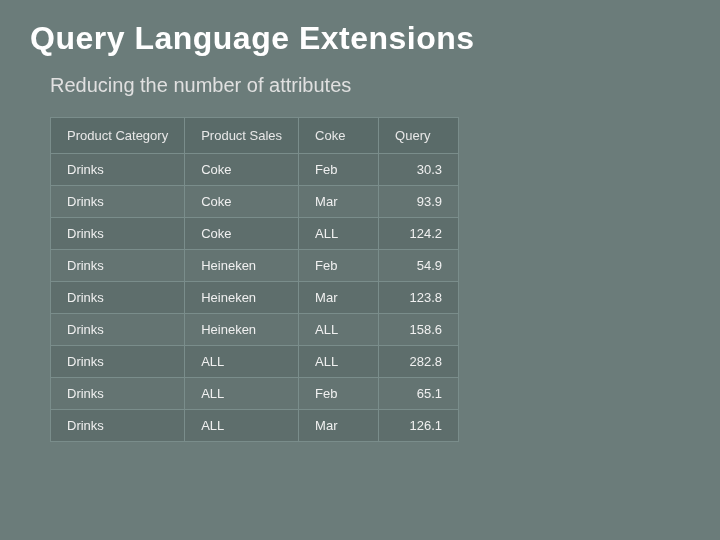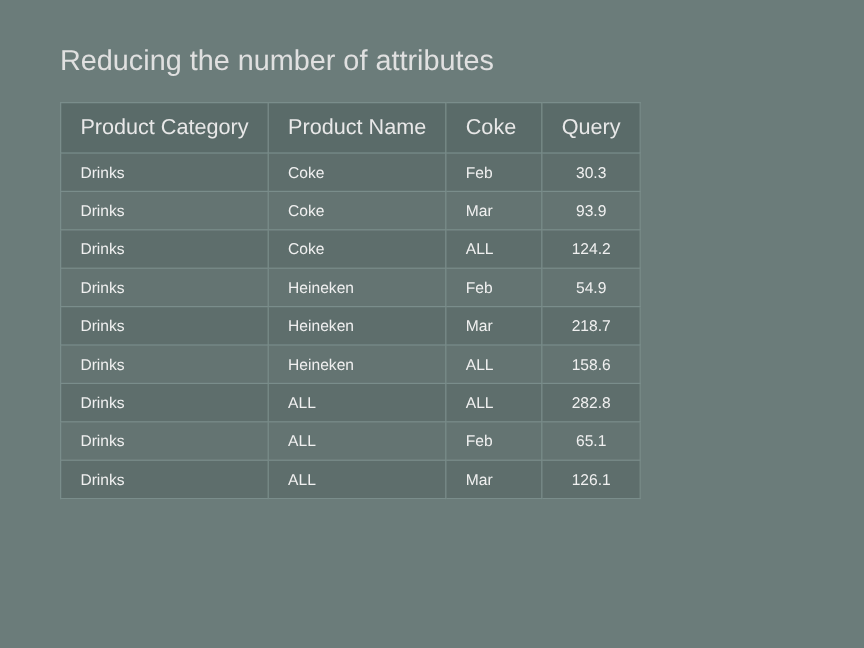--- a/index.html
+++ b/index.html
@@ -26,41 +26,41 @@
     .main-title {
       color: #ffffff;
       font-size: 32px;
       font-weight: bold;
       margin-bottom: 8px;
       letter-spacing: 0.5px;
     }
 
     .subtitle {
       color: #e0e0e0;
-      font-size: 24px;
+      font-size: 20px;
       font-weight: normal;
       margin-bottom: 20px;
       margin-left: 20px;
       margin-top: 17px;
     }
 
     .table-wrapper {
       margin-left: 20px;
       display: inline-block;
     }
 
     table {
       border-collapse: collapse;
       min-width: 340px;
     }
 
     thead tr th {
       background-color: #5a6b69;
       color: #e8e8e8;
-      font-size: 18px;
+      font-size: 13px;
       font-weight: normal;
       text-align: left;
       padding: 10px 16px;
       border: 1px solid #7a8d8b;
       vertical-align: middle;
       min-width: 80px;
     }
 
     tbody tr td {
       color: #f0f0f0;
@@ -72,35 +72,36 @@
 
     tbody tr:nth-child(odd) {
       background-color: #5e6e6c;
     }
 
     tbody tr:nth-child(even) {
       background-color: #647472;
     }
 
     .col-sales {
-      text-align: center;
+      text-align: right;
     }
   </style>
 </head>
 <body>
 
 <div class="page-container">
+  <h1 class="main-title">Query Language Extensions</h1>
   <h2 class="subtitle">Reducing the number of attributes</h2>
 
   <div class="table-wrapper">
     <table>
       <thead>
         <tr>
           <th>Product Category</th>
-          <th>Product Name</th>
+          <th>Product Sales</th>
           <th>Coke</th>
           <th>Query</th>
         </tr>
       </thead>
       <tbody id="table-body">
       <tr>
             <td>Drinks</td>
             <td>Coke</td>
             <td>Feb</td>
             <td class="col-sales">30.3</td>
@@ -120,21 +121,21 @@
           <tr>
             <td>Drinks</td>
             <td>Heineken</td>
             <td>Feb</td>
             <td class="col-sales">54.9</td>
           </tr>
           <tr>
             <td>Drinks</td>
             <td>Heineken</td>
             <td>Mar</td>
-            <td class="col-sales">218.7</td>
+            <td class="col-sales">123.8</td>
           </tr>
           <tr>
             <td>Drinks</td>
             <td>Heineken</td>
             <td>ALL</td>
             <td class="col-sales">158.6</td>
           </tr>
           <tr>
             <td>Drinks</td>
             <td>ALL</td>

